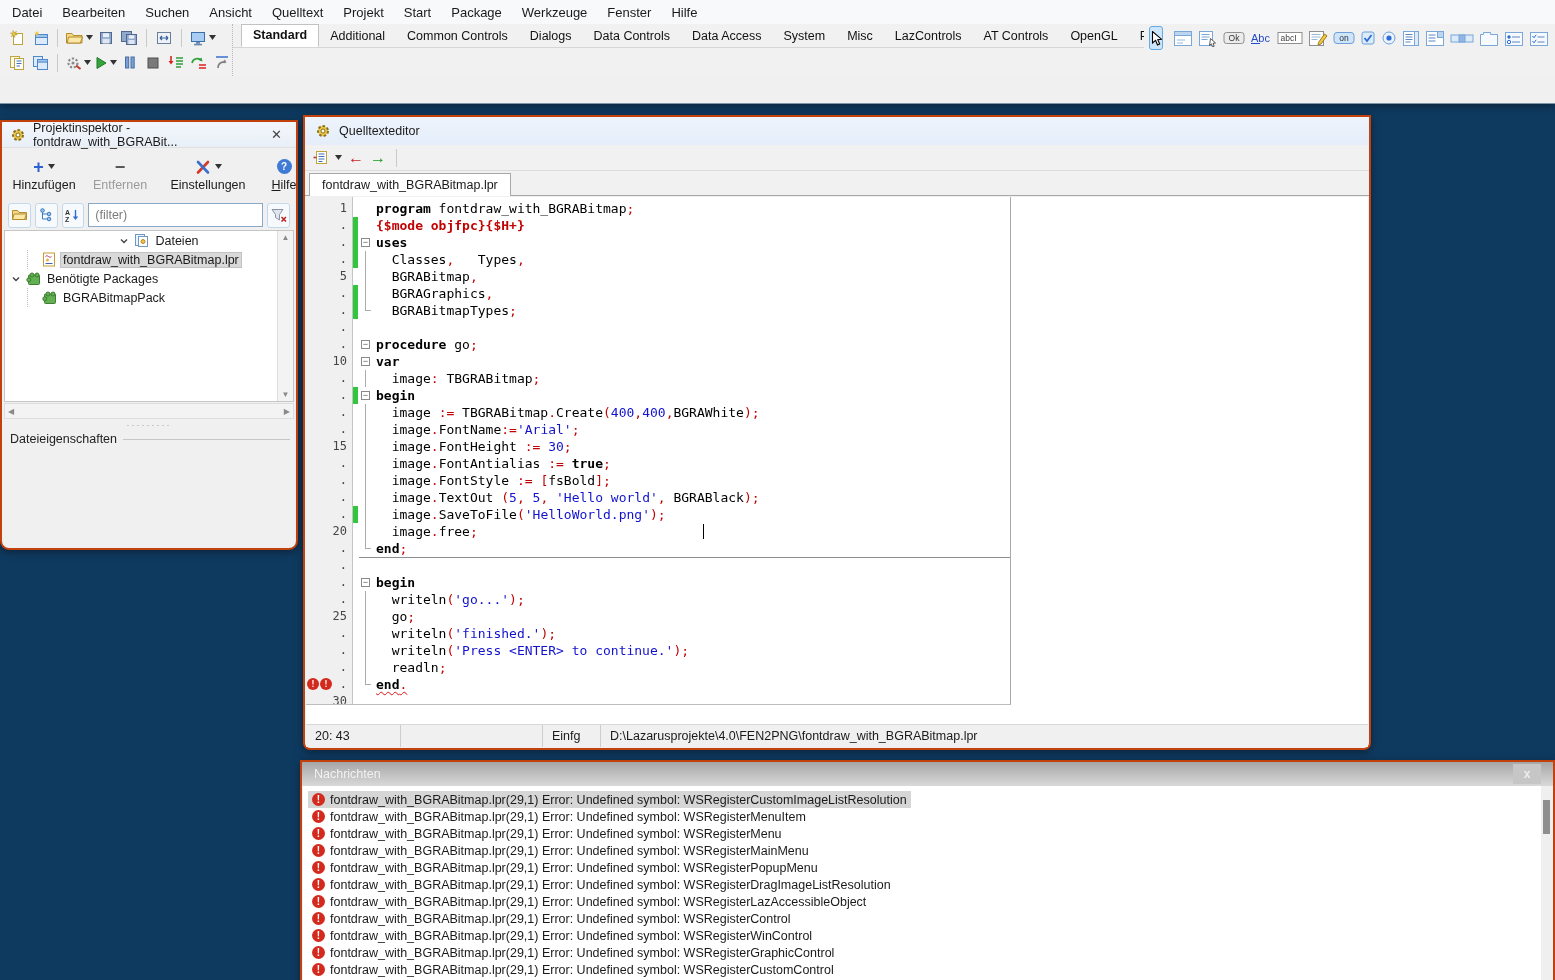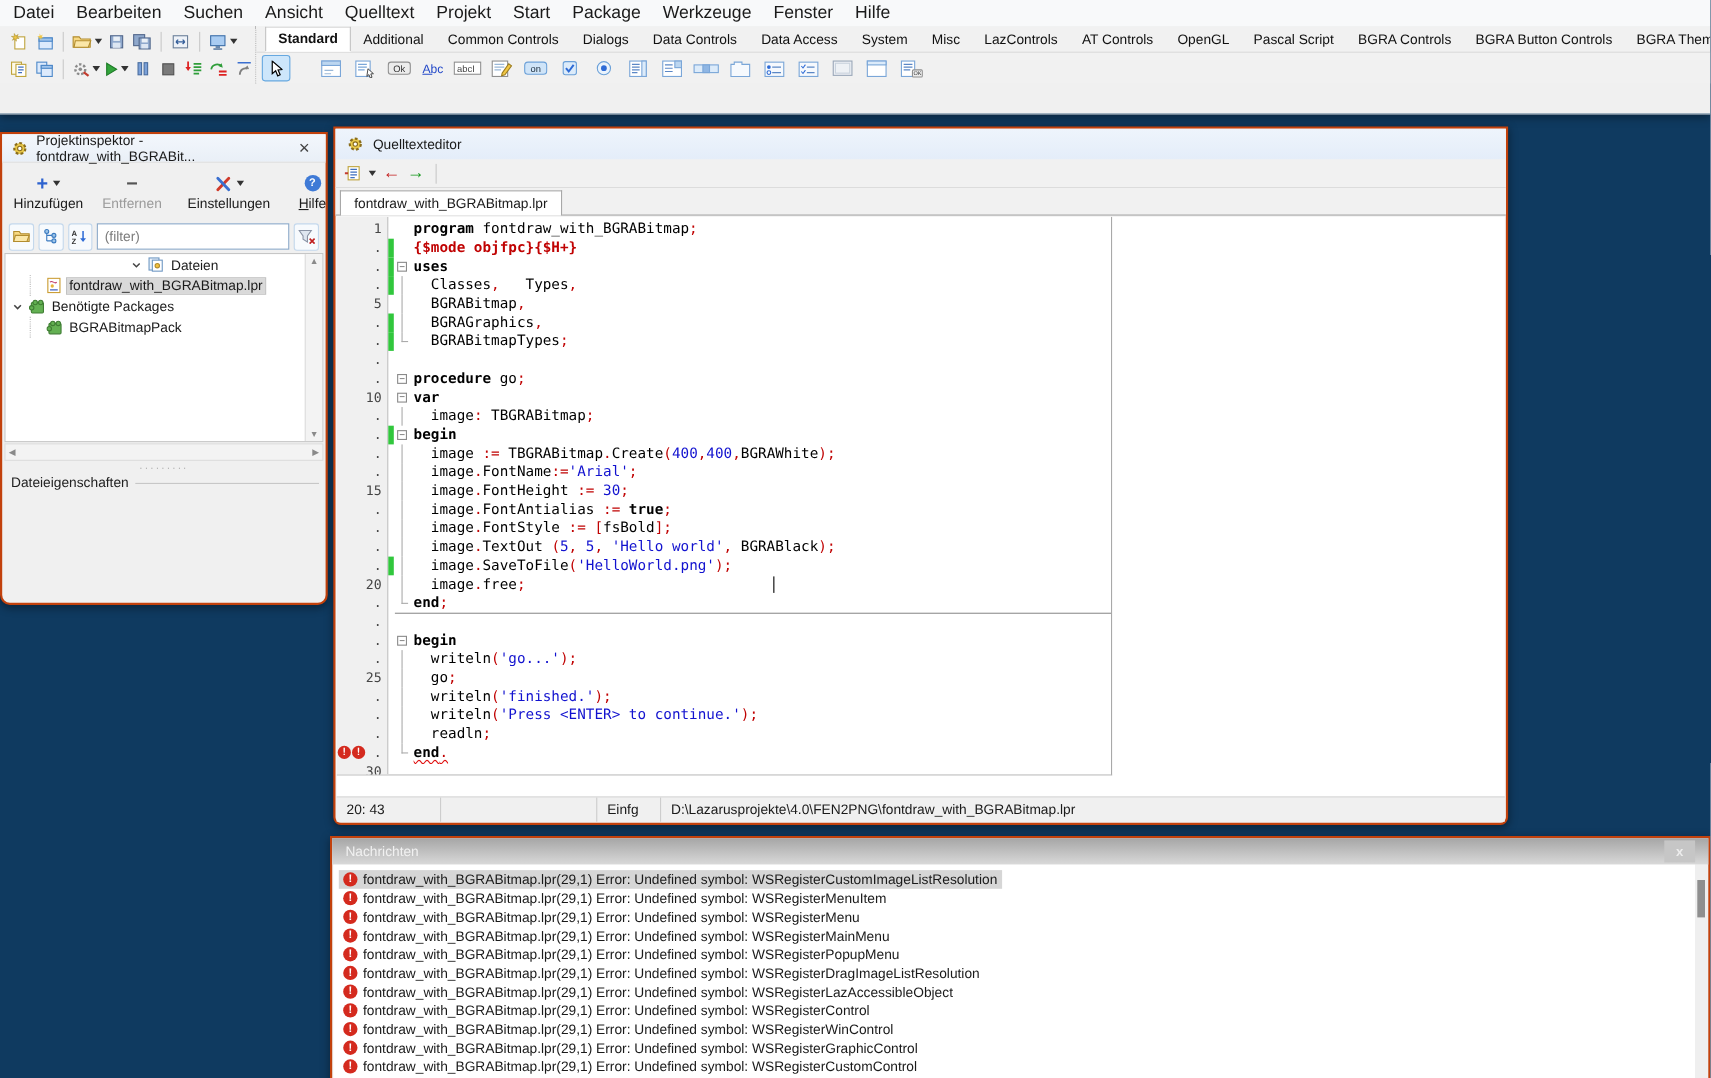--- a/index.html
+++ b/index.html
@@ -2,29 +2,29 @@
 <html><head>
 <meta charset="utf-8">
 <style>
 *{box-sizing:border-box;margin:0;padding:0}
 html,body{width:1555px;height:980px;overflow:hidden}
 #stage{position:relative;width:1555px;height:980px;background:#0f3a60;font-family:"Liberation Sans",sans-serif;color:#1a1a1a;overflow:hidden}
 .window{position:absolute;background:#f0f0f0;border:2px solid #c2410c;box-shadow:0 2px 8px rgba(0,0,0,.4)}
 
 #main-win{left:0;top:0;width:1555px;height:104px;border:none;border-bottom:1px solid #7d94a8}
 .titlebar{height:28px;display:flex;align-items:center;gap:8px;padding:0 10px;background:linear-gradient(#fcfdfe,#eef1f5);font-size:12px;white-space:pre}
-#menu-bar{height:24px;display:flex;align-items:center;background:#f8f9fa;font-size:16px;padding-left:2px}
+#menu-bar{height:24px;display:flex;align-items:center;background:#f8f9fa;font-size:13px;padding-left:2px}
 .menu-item{padding:3px 10px;cursor:default}
 .toolstrip{height:52px;display:flex;background:#f1f1f1}
 .tools-left{width:233px;border-right:1px dotted #b9b9b9;display:flex;flex-direction:column;padding-top:1px}
 .tb-row{height:25px;display:flex;align-items:center;padding-left:7px;gap:3px}
 .tb-btn{height:22px;min-width:20px;display:flex;align-items:center;justify-content:center;gap:2px}
 .tb-sep{width:1px;height:18px;background:#c9c9c9;margin:0 4px}
 .caret-ico{display:inline-flex}
-.palette{flex:1;display:flex;flex-direction:column;overflow:hidden}
+.palette{flex:1;display:flex;flex-direction:row;overflow:hidden}
 .palette-tabs{height:24px;display:flex;align-items:flex-end;padding-left:8px;font-size:12.5px;white-space:nowrap;overflow:hidden;border-bottom:1px solid #d6d6d6}
 .ptab{padding:3px 11px 4px 11px;color:#111}
 .ptab.sel{background:#fff;border:1px solid #c2c2c2;border-bottom:1px solid #fff;font-weight:bold}
 .palette-icons{height:28px;display:flex;align-items:center;gap:5px;padding-left:5px;background:#f1f1f1;overflow:hidden}
 .comp-btn{width:26px;height:24px;display:flex;align-items:center;justify-content:center}
 .comp-btn.pointer{background:#cde6fb;border:1px solid #66a8e0;border-radius:3px}
 
 #inspector{left:0;top:120px;width:298px;height:430px;border-radius:0 0 9px 9px}
 .insp-title{height:26px;display:flex;align-items:center;gap:7px;background:linear-gradient(#f3f7fc,#e9eff7);padding:0 8px;font-size:12.5px;border-bottom:1px solid #e0e0e0}
 .close-x{margin-left:auto;font-size:13px;color:#444;padding:0 6px}

